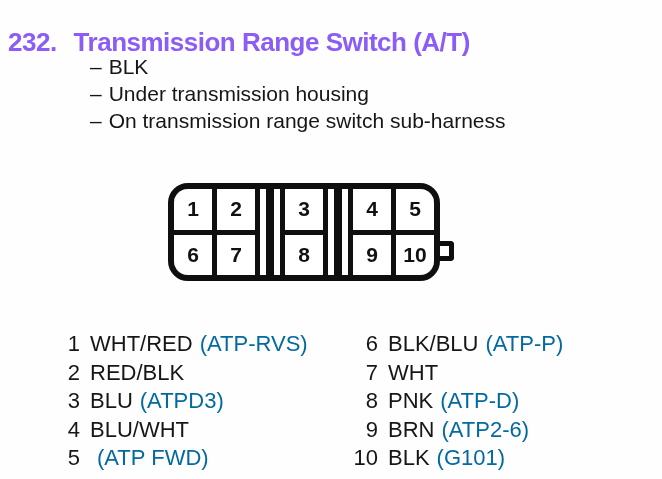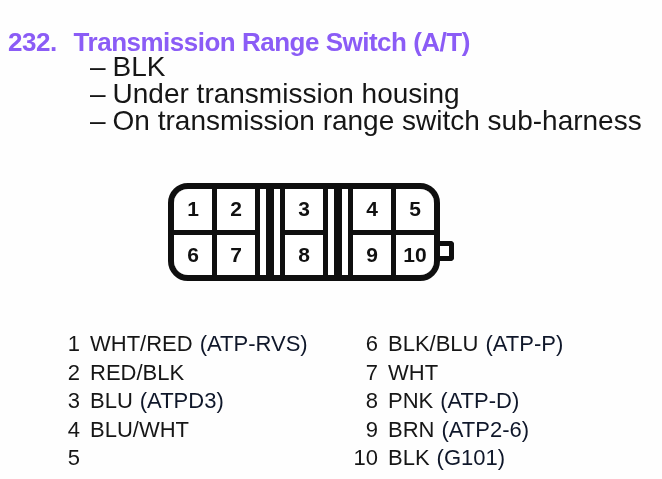--- a/index.html
+++ b/index.html
@@ -18,21 +18,21 @@
     position: absolute; top: 22px; left: 8px;
     font-weight: bold; font-size: 26px; line-height: 40px;
     letter-spacing: -0.5px; white-space: nowrap; color: #8b5cf6;
   }
   .title-row .t-text { margin-left: 17px; }
 
   
   .notes {
     position: absolute; left: 90px; top: 53px;
     list-style: none; margin: 0; padding: 0;
-    font-size: 28px; line-height: 27px; color: #161616;
+    font-size: 21px; line-height: 27px; color: #161616;
   }
   .note .dash { margin-right: 7px; }
 
   
   .connector { position: absolute; left: 168px; top: 183px; width: 272px; height: 98px; }
   .shell {
     position: absolute; inset: 0; box-sizing: border-box;
     border: 6px solid #0f0f0f; border-radius: 20px;
     background: #ffffff; overflow: hidden;
     display: flex; align-items: stretch;
@@ -59,21 +59,21 @@
   
   .pin-col {
     position: absolute; top: 330px;
     font-size: 22px; line-height: 28.6px;
     white-space: nowrap; color: #161616;
   }
   .pin-col.left  { left: 50px; }
   .pin-col.right { left: 348px; }
   .pin-row { display: flex; }
   .pnum { display: inline-block; width: 30px; text-align: right; margin-right: 10px; flex: none; }
-  .sig { color: #0f172a; margin-left: 7px; }
+  .sig { color: #0369a1; margin-left: 7px; }
 </style>
 </head>
 <body>
 
 <div class="page">
 
   <div class="title-row">
     <span class="t-num">232.</span><span class="t-text">Transmission Range Switch (A/T)</span>
   </div>
 
@@ -131,20 +131,21 @@
       <span class="pnum">3</span>
         <span class="wire">BLU</span>
         <span class="sig">(ATPD3)</span>
     </div>
     <div class="pin-row">
       <span class="pnum">4</span>
         <span class="wire">BLU/WHT</span>
     </div>
     <div class="pin-row">
       <span class="pnum">5</span>
+        <span class="sig">(ATP FWD)</span>
     </div>
   </div>
 
   <div class="pin-col right">
     <div class="pin-row">
       <span class="pnum">6</span>
         <span class="wire">BLK/BLU</span>
         <span class="sig">(ATP-P)</span>
     </div>
     <div class="pin-row">

